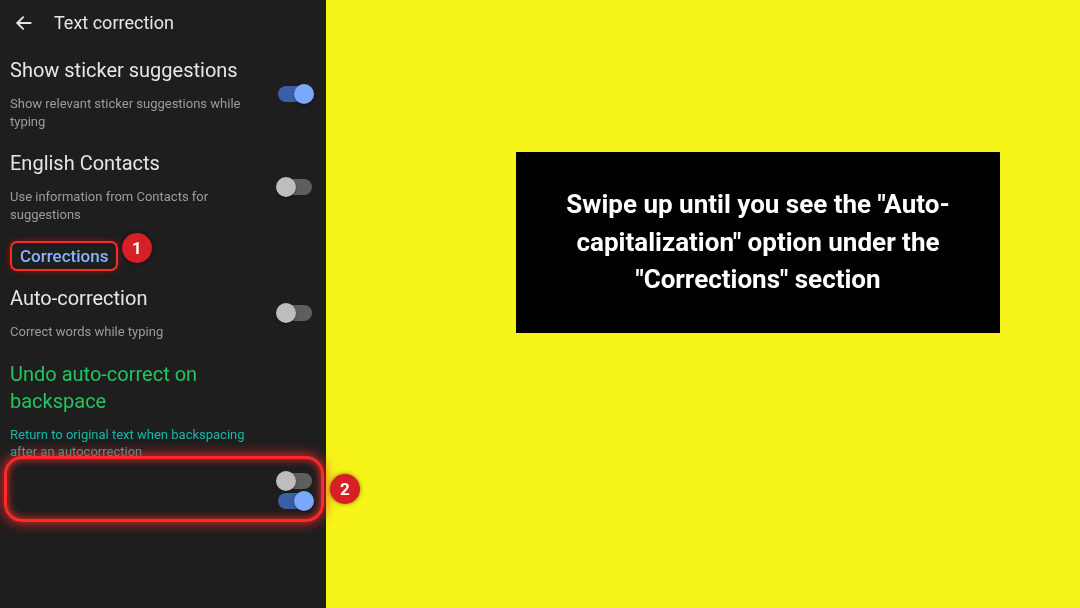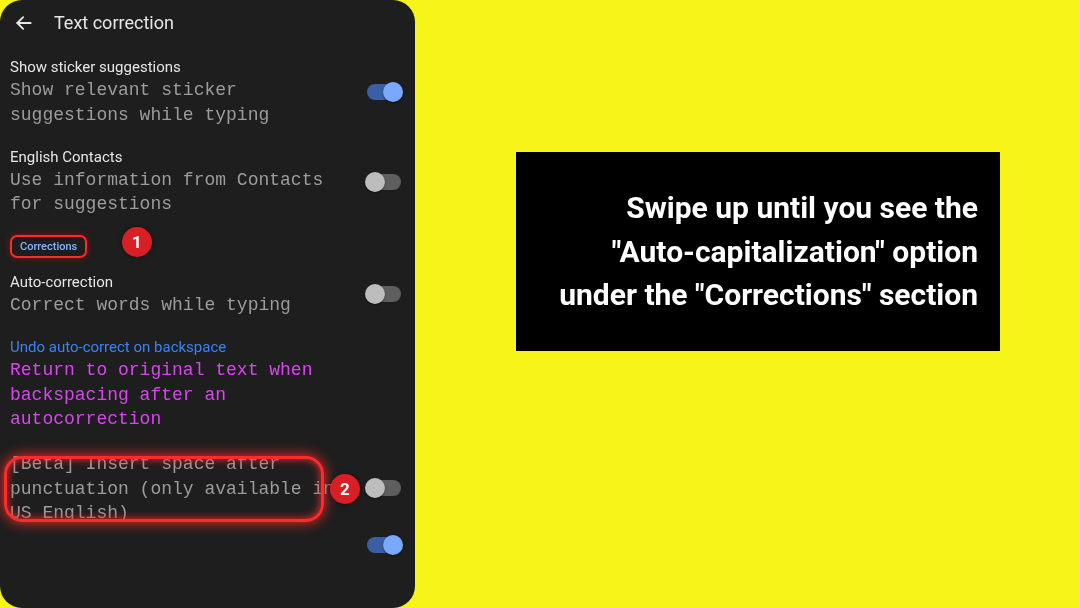--- a/index.html
+++ b/index.html
@@ -10,26 +10,25 @@
     position: relative;
     width: 1080px;
     height: 608px;
     background: #f7f41a;
   }
 
   .phone {
     position: absolute;
     left: 0;
     top: 0;
-    width: 415px;
+    width: 326px;
     height: 608px;
     background: #1e1e1e;
     color: #e6e6e6;
     overflow: hidden;
-    border-radius: 22px;
   }
 
   .topbar {
     display: flex;
     align-items: center;
     gap: 20px;
     padding: 12px 14px 14px 14px;
   }
   .back-arrow {
     width: 20px; height: 20px;
@@ -41,33 +40,32 @@
     font-size: 18px;
     color: #e6e6e6;
     font-weight: 400;
   }
 
   .row {
     position: relative;
     padding: 10px 56px 10px 10px;
   }
   .row .title {
-    font-size: 15px;
+    font-size: 20px;
     color: #e6e6e6;
     line-height: 1.35;
   }
   .row .sub {
-    font-size: 18px;
+    font-size: 13px;
     color: #9c9c9c;
     line-height: 1.35;
-    margin-top: 1px;
-    font-family: Liberation Mono, monospace;
-  }
-  .row.disabled .title { color: #3b82f6; }
-  .row.disabled .sub { color: #d946ef; }
+    margin-top: 11px;
+  }
+  .row.disabled .title { color: #22c55e; }
+  .row.disabled .sub { color: #14b8a6; }
 
   .toggle {
     position: absolute;
     right: 14px;
     top: 50%;
     transform: translateY(-50%);
     width: 34px; height: 16px;
     border-radius: 10px;
     cursor: pointer;
   }
@@ -82,21 +80,21 @@
   .toggle.off { background: #5e5e5e; }
   .toggle.off .knob { left: -2px; background: #bdbdbd; }
   .toggle.on { background: #3a5fa6; }
   .toggle.on .knob { left: 16px; background: #7aa8ff; }
 
   .section-header {
     padding: 8px 10px 4px 10px;
   }
   .section-label {
     display: inline-block;
-    font-size: 11px;
+    font-size: 17px;
     color: #8ab4f8;
     font-weight: 500;
     padding: 3px 8px;
   }
 
   .callout-1 {
     border: 2px solid #ff2a2a;
     border-radius: 7px;
     box-shadow: 0 0 6px rgba(255,0,0,0.5);
   }
@@ -123,23 +121,23 @@
   }
 
   .instruction-box {
     position: absolute;
     left: 516px;
     top: 152px;
     width: 484px;
     background: #000;
     color: #fff;
     padding: 34px 22px;
-    text-align: right;
+    text-align: center;
     font-weight: 700;
-    font-size: 30px;
+    font-size: 26px;
     line-height: 1.45;
   }
 </style>
 </head>
 <body>
 
 <div class="stage">
 
   <div class="phone">
 
@@ -181,21 +179,20 @@
           <div class="knob"></div>
         </div>
     </div>
 
     <div class="row disabled">
       <div class="title">Undo auto-correct on backspace</div>
       <div class="sub">Return to original text when backspacing after an autocorrection</div>
     </div>
 
     <div class="row">
-      <div class="sub">[Beta] Insert space after punctuation (only available in US English)</div>
       <div class="toggle off">
           <div class="knob"></div>
         </div>
     </div>
 
 
     <div class="row">
       <div class="toggle on">
           <div class="knob"></div>
         </div>

